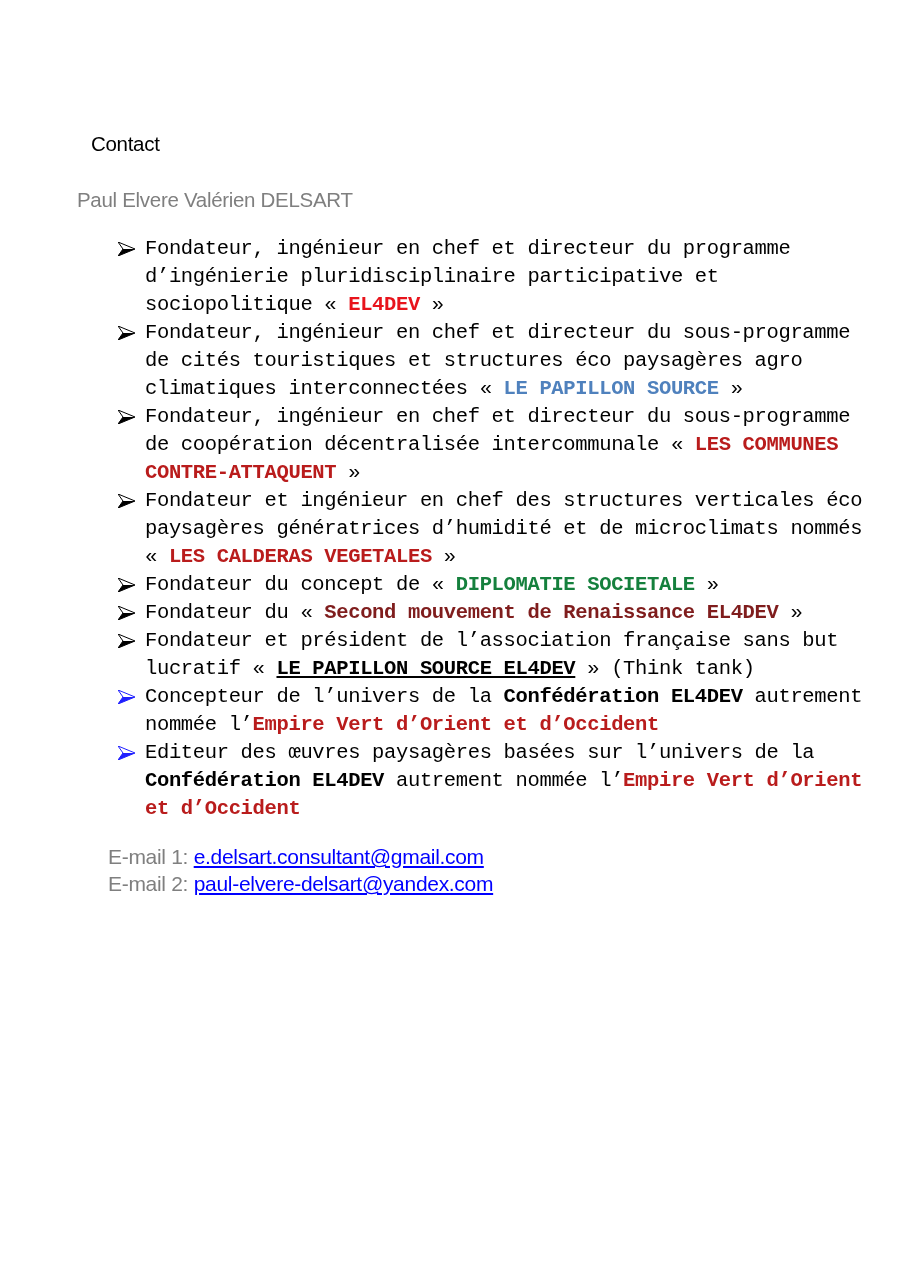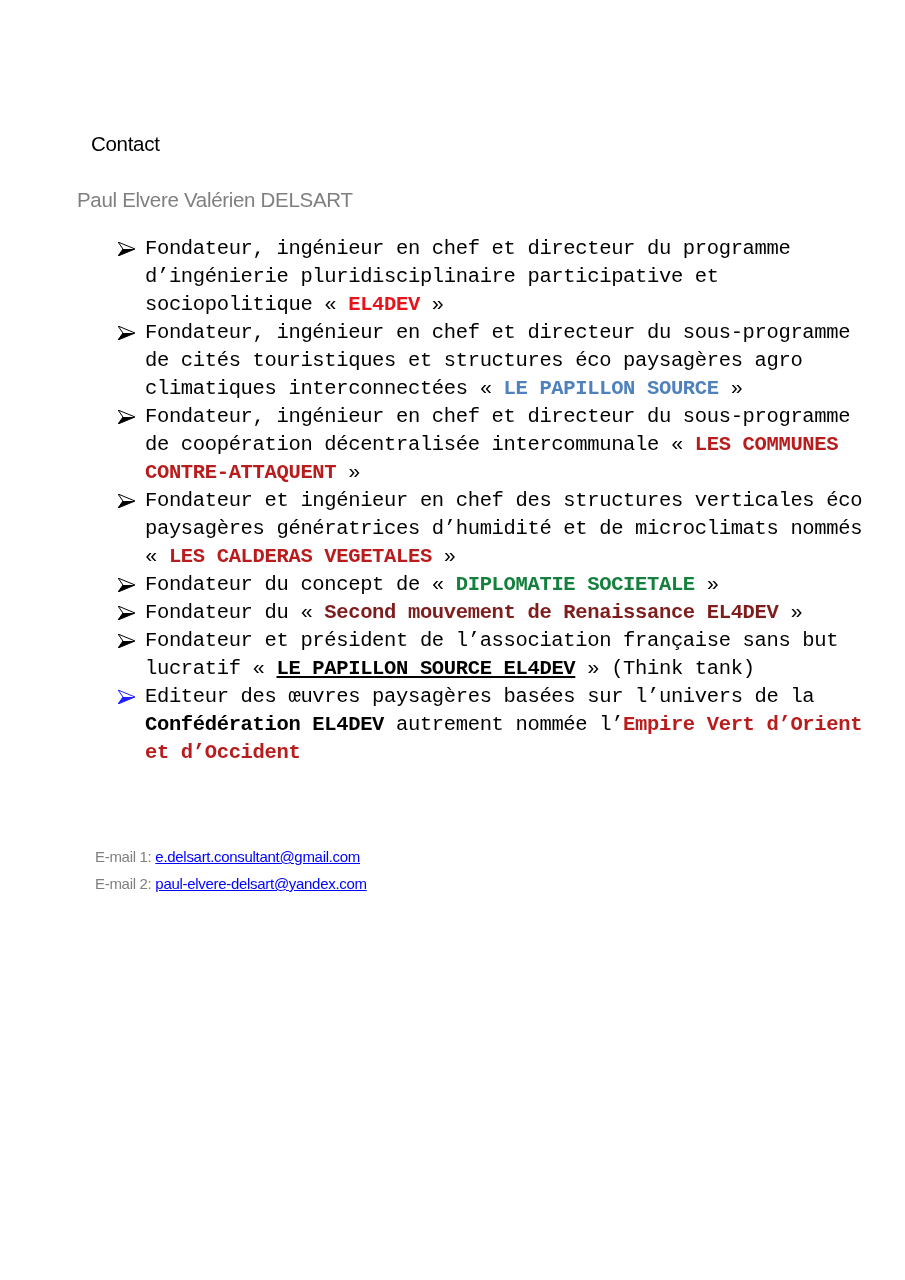--- a/index.html
+++ b/index.html
@@ -12,21 +12,21 @@
   ul.roles li { position: relative; padding-left: 109px; width: 735px; font-size: 20.5px; line-height: 28px; letter-spacing: -0.35px; }
   .bullet { position: absolute; left: 82px; top: 0; width: 20px; height: 28px; }
   .bullet svg { position: absolute; left: 0; top: 7px; }
   .b { font-weight: bold; }
   .red { color: #e8141c; font-weight: bold; }
   .blue { color: #4f81bd; font-weight: bold; }
   .green { color: #b91c1c; font-weight: bold; }
   .purple { color: #15803d; font-weight: bold; }
   .orange { color: #7f1d1d; font-weight: bold; }
   .ul { text-decoration: underline; font-weight: bold; }
-  .emails { position: absolute; left: 59px; top: 843px; font-size: 15px; line-height: 27px; letter-spacing: -0.3px; }
+  .emails { position: absolute; left: 72px; top: 843px; font-size: 21px; line-height: 27px; letter-spacing: -0.3px; }
   .email-row { color: #7f7f7f; white-space: nowrap; }
   .email-link { color: #0000ff; text-decoration: underline; }
 </style>
 </head>
 <body>
 
 <div class="page">
   <div class="contact-heading">Contact</div>
   <div class="name">Paul Elvere Valérien DELSART</div>
 
@@ -94,20 +94,29 @@
         </span>
       <span>Fondateur et président de l’association française sans but lucratif « </span><span class="ul">LE PAPILLON SOURCE EL4DEV</span><span> » (Think tank)</span>
     </li>
     <li>
       <span class="bullet">
           <svg width="17" height="14" viewBox="0 0 17 14">
             <polygon points="0,0 17,7 0,14 5,7" fill="#fff" stroke="#1f1fff" stroke-width="1"></polygon>
             <polygon points="5,7 17,7 0,14" fill="#1f1fff"></polygon>
           </svg>
         </span>
+      <span>Concepteur de l’univers de la </span><span class="b">Confédération EL4DEV</span><span> autrement nommée l’</span><span class="green">Empire Vert d’Orient et d’Occident</span>
+    </li>
+    <li>
+      <span class="bullet">
+          <svg width="17" height="14" viewBox="0 0 17 14">
+            <polygon points="0,0 17,7 0,14 5,7" fill="#fff" stroke="#1f1fff" stroke-width="1"></polygon>
+            <polygon points="5,7 17,7 0,14" fill="#1f1fff"></polygon>
+          </svg>
+        </span>
       <span>Editeur des œuvres paysagères basées sur l’univers de la </span><span class="b">Confédération EL4DEV</span><span> autrement nommée l’</span><span class="green">Empire Vert d’Orient et d’Occident</span>
     </li>
   </ul>
 
   <div class="emails">
     <div class="email-row">
       <span>E-mail 1: </span><a class="email-link">e.delsart.consultant@gmail.com</a>
     </div>
     <div class="email-row">
       <span>E-mail 2: </span><a class="email-link">paul-elvere-delsart@yandex.com</a>

